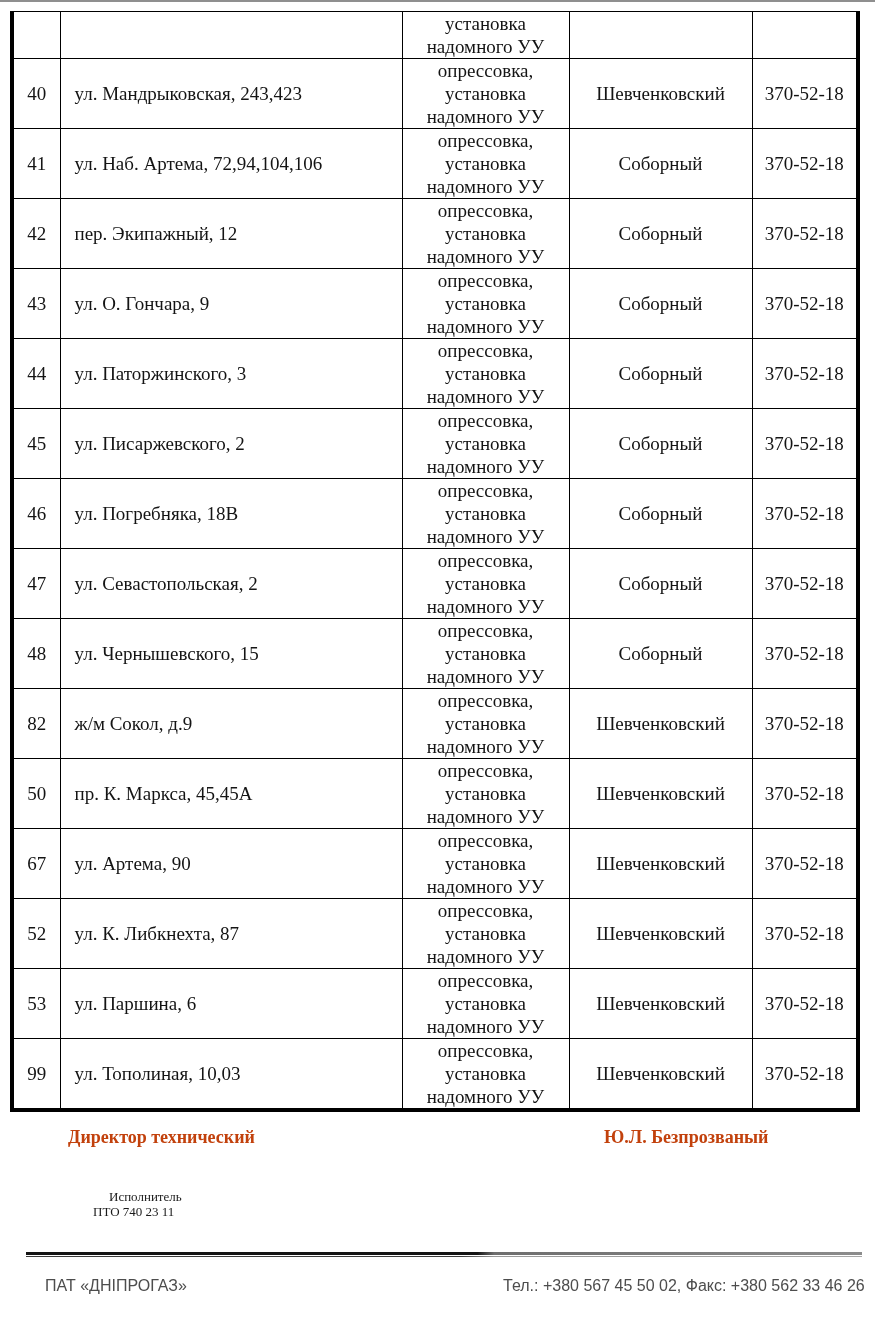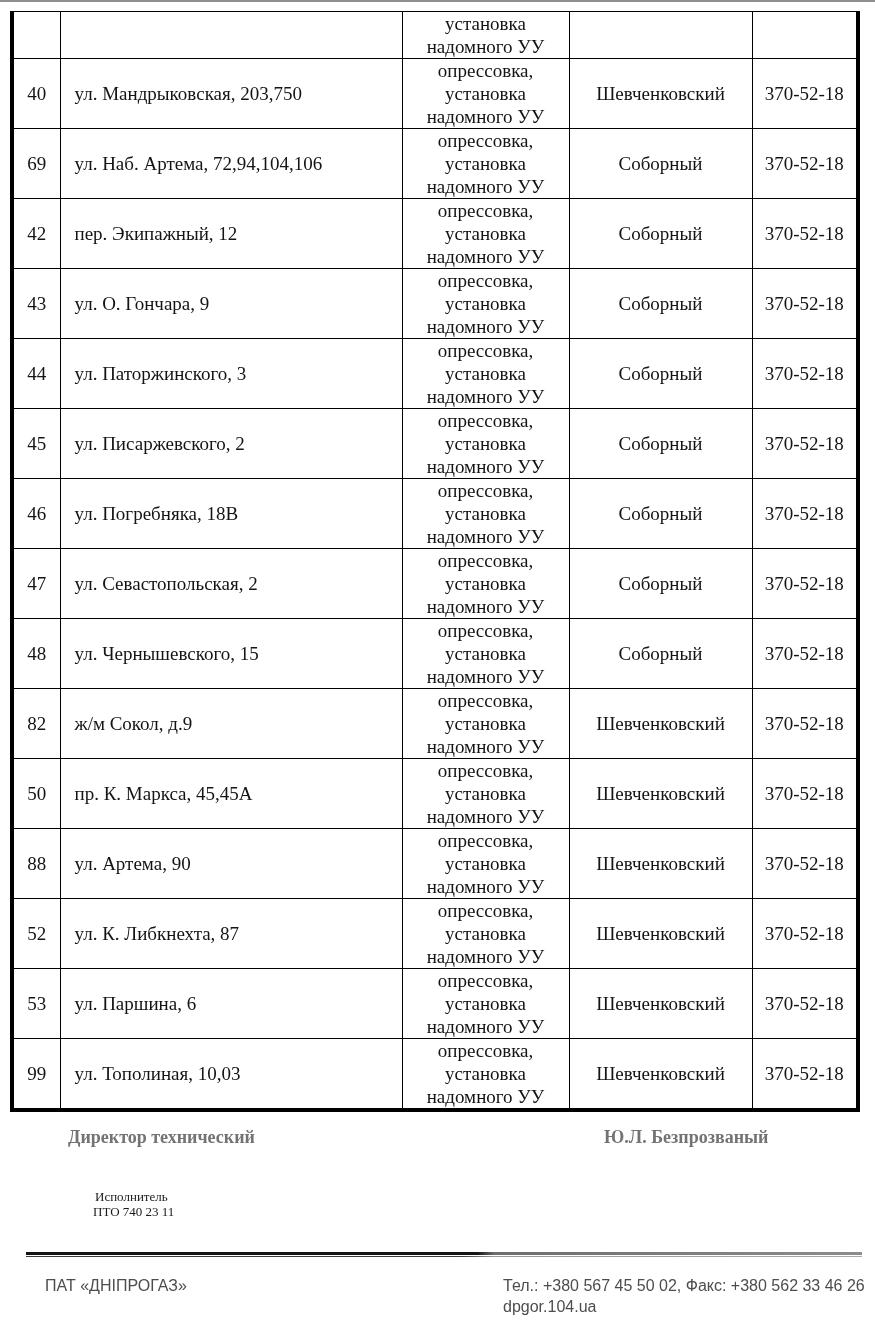--- a/index.html
+++ b/index.html
@@ -45,36 +45,36 @@
   }
   table.sched td.work { white-space: pre-line; }
   tr.partial  { height: 43px; }
   tr.datarow  { height: 68px; }
 
   .sig-row { position: absolute; top: 1127px; left: 0; width: 875px; height: 22px; }
   .sig-title, .sig-name {
     position: absolute;
     font-weight: bold;
     font-size: 18px;
-    color: #737373;
+    color: #c2410c;
     white-space: nowrap;
     text-align: right;
   }
   .sig-title { left: 68px; }
   .sig-name  { left: 604px; }
 
   .executor {
     position: absolute;
     top: 1189px; left: 93px;
     font-size: 13px;
     line-height: 15px;
     color: #1a1a1a;
     white-space: nowrap;
   }
-  .executor .line1 { margin-left: 2px; }
+  .executor .line1 { margin-left: 16px; }
 
   .footer-rule {
     position: absolute;
     top: 1252px; left: 26px;
     width: 836px; height: 5px;
   }
   .footer-rule .bar {
     width: 100%; height: 3px;
     background: linear-gradient(to right, #141414 0%, #141414 54%, #6e6e6e 56%, #8c8c8c 100%);
   }
@@ -114,29 +114,29 @@
         <tr class="partial">
           <td class="num"></td>
           <td class="addr"></td>
           <td class="work">установка
 надомного УУ</td>
           <td></td>
           <td></td>
         </tr>
         <tr class="datarow">
           <td class="num">40</td>
-          <td class="addr">ул. Мандрыковская, 203,750</td>
-          <td class="work">опрессовка,
-установка
-надомного УУ</td>
-          <td>Шевченковский</td>
-          <td>370-52-18</td>
-        </tr>
-        <tr class="datarow">
-          <td class="num">69</td>
+          <td class="addr">ул. Мандрыковская, 243,423</td>
+          <td class="work">опрессовка,
+установка
+надомного УУ</td>
+          <td>Шевченковский</td>
+          <td>370-52-18</td>
+        </tr>
+        <tr class="datarow">
+          <td class="num">41</td>
           <td class="addr">ул. Наб. Артема, 72,94,104,106</td>
           <td class="work">опрессовка,
 установка
 надомного УУ</td>
           <td>Соборный</td>
           <td>370-52-18</td>
         </tr>
         <tr class="datarow">
           <td class="num">42</td>
           <td class="addr">пер. Экипажный, 12</td>
@@ -212,21 +212,21 @@
         <tr class="datarow">
           <td class="num">50</td>
           <td class="addr">пр. К. Маркса, 45,45А</td>
           <td class="work">опрессовка,
 установка
 надомного УУ</td>
           <td>Шевченковский</td>
           <td>370-52-18</td>
         </tr>
         <tr class="datarow">
-          <td class="num">88</td>
+          <td class="num">67</td>
           <td class="addr">ул. Артема, 90</td>
           <td class="work">опрессовка,
 установка
 надомного УУ</td>
           <td>Шевченковский</td>
           <td>370-52-18</td>
         </tr>
         <tr class="datarow">
           <td class="num">52</td>
           <td class="addr">ул. К. Либкнехта, 87</td>
@@ -271,17 +271,16 @@
     <div class="bar"></div>
     <div class="thin"></div>
   </div>
 
   <div class="footer">
     <div class="col-left">
       <div>ПАТ «ДНІПРОГАЗ»</div>
     </div>
     <div class="col-right">
       <div>Тел.: +380 567 45 50 02, Факс: +380 562 33 46 26</div>
-      <div>dpgor.104.ua</div>
     </div>
   </div>
 
 </div>
 
 </body></html>

